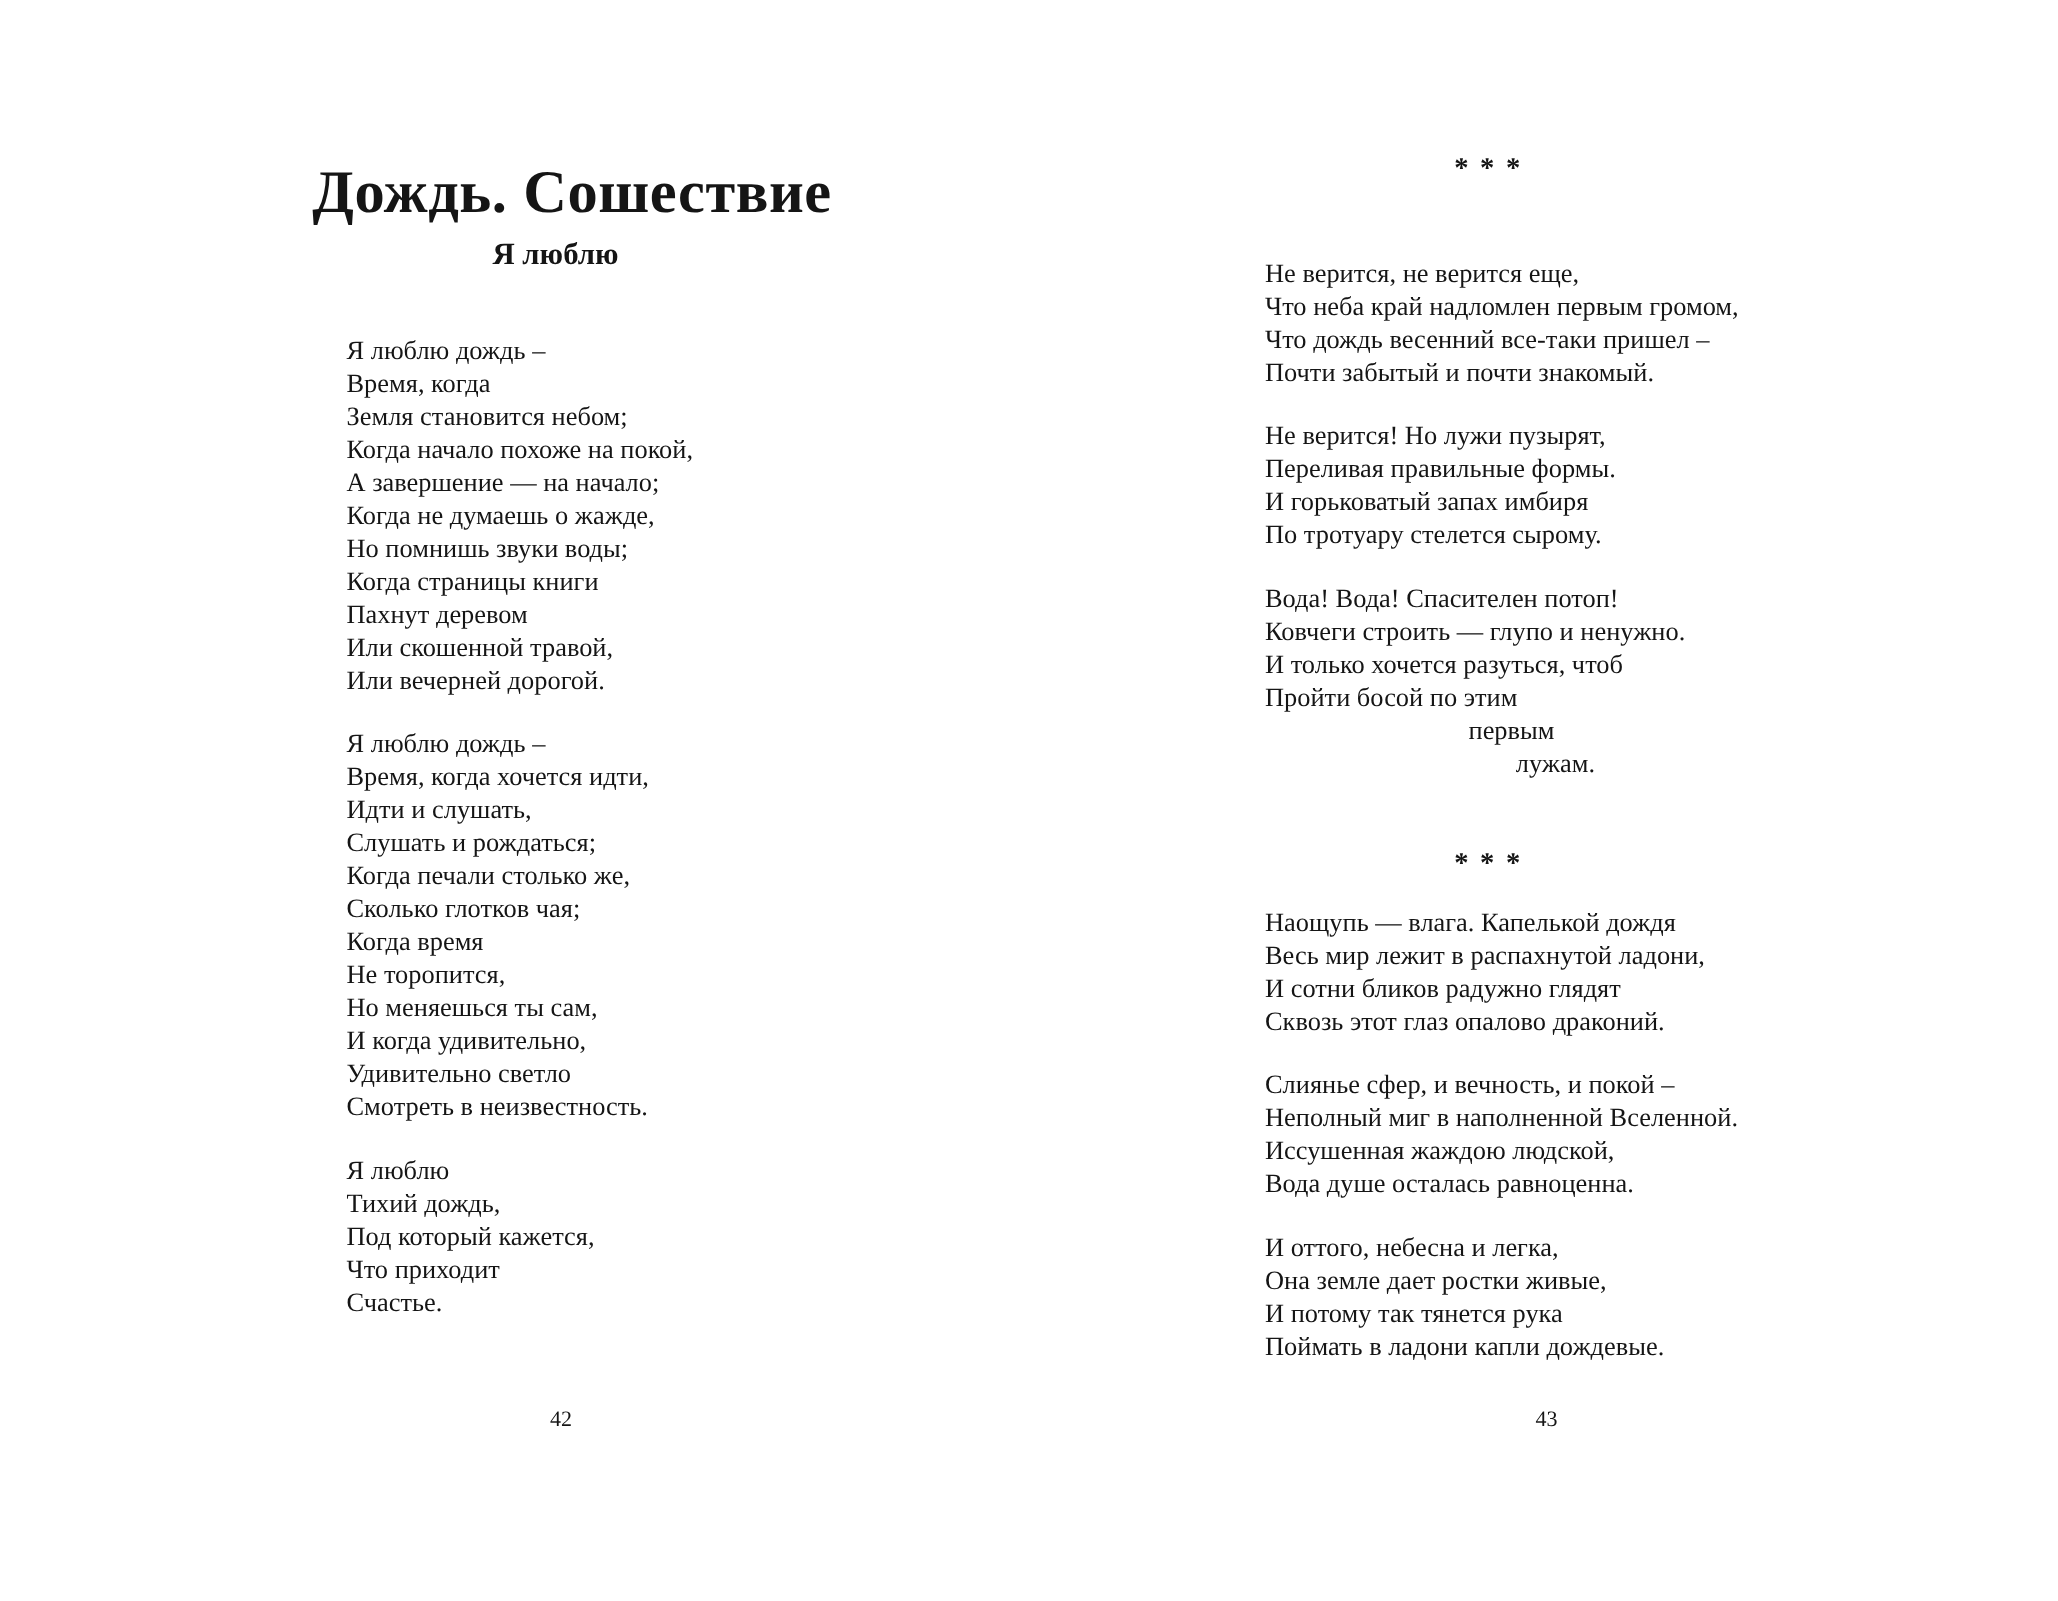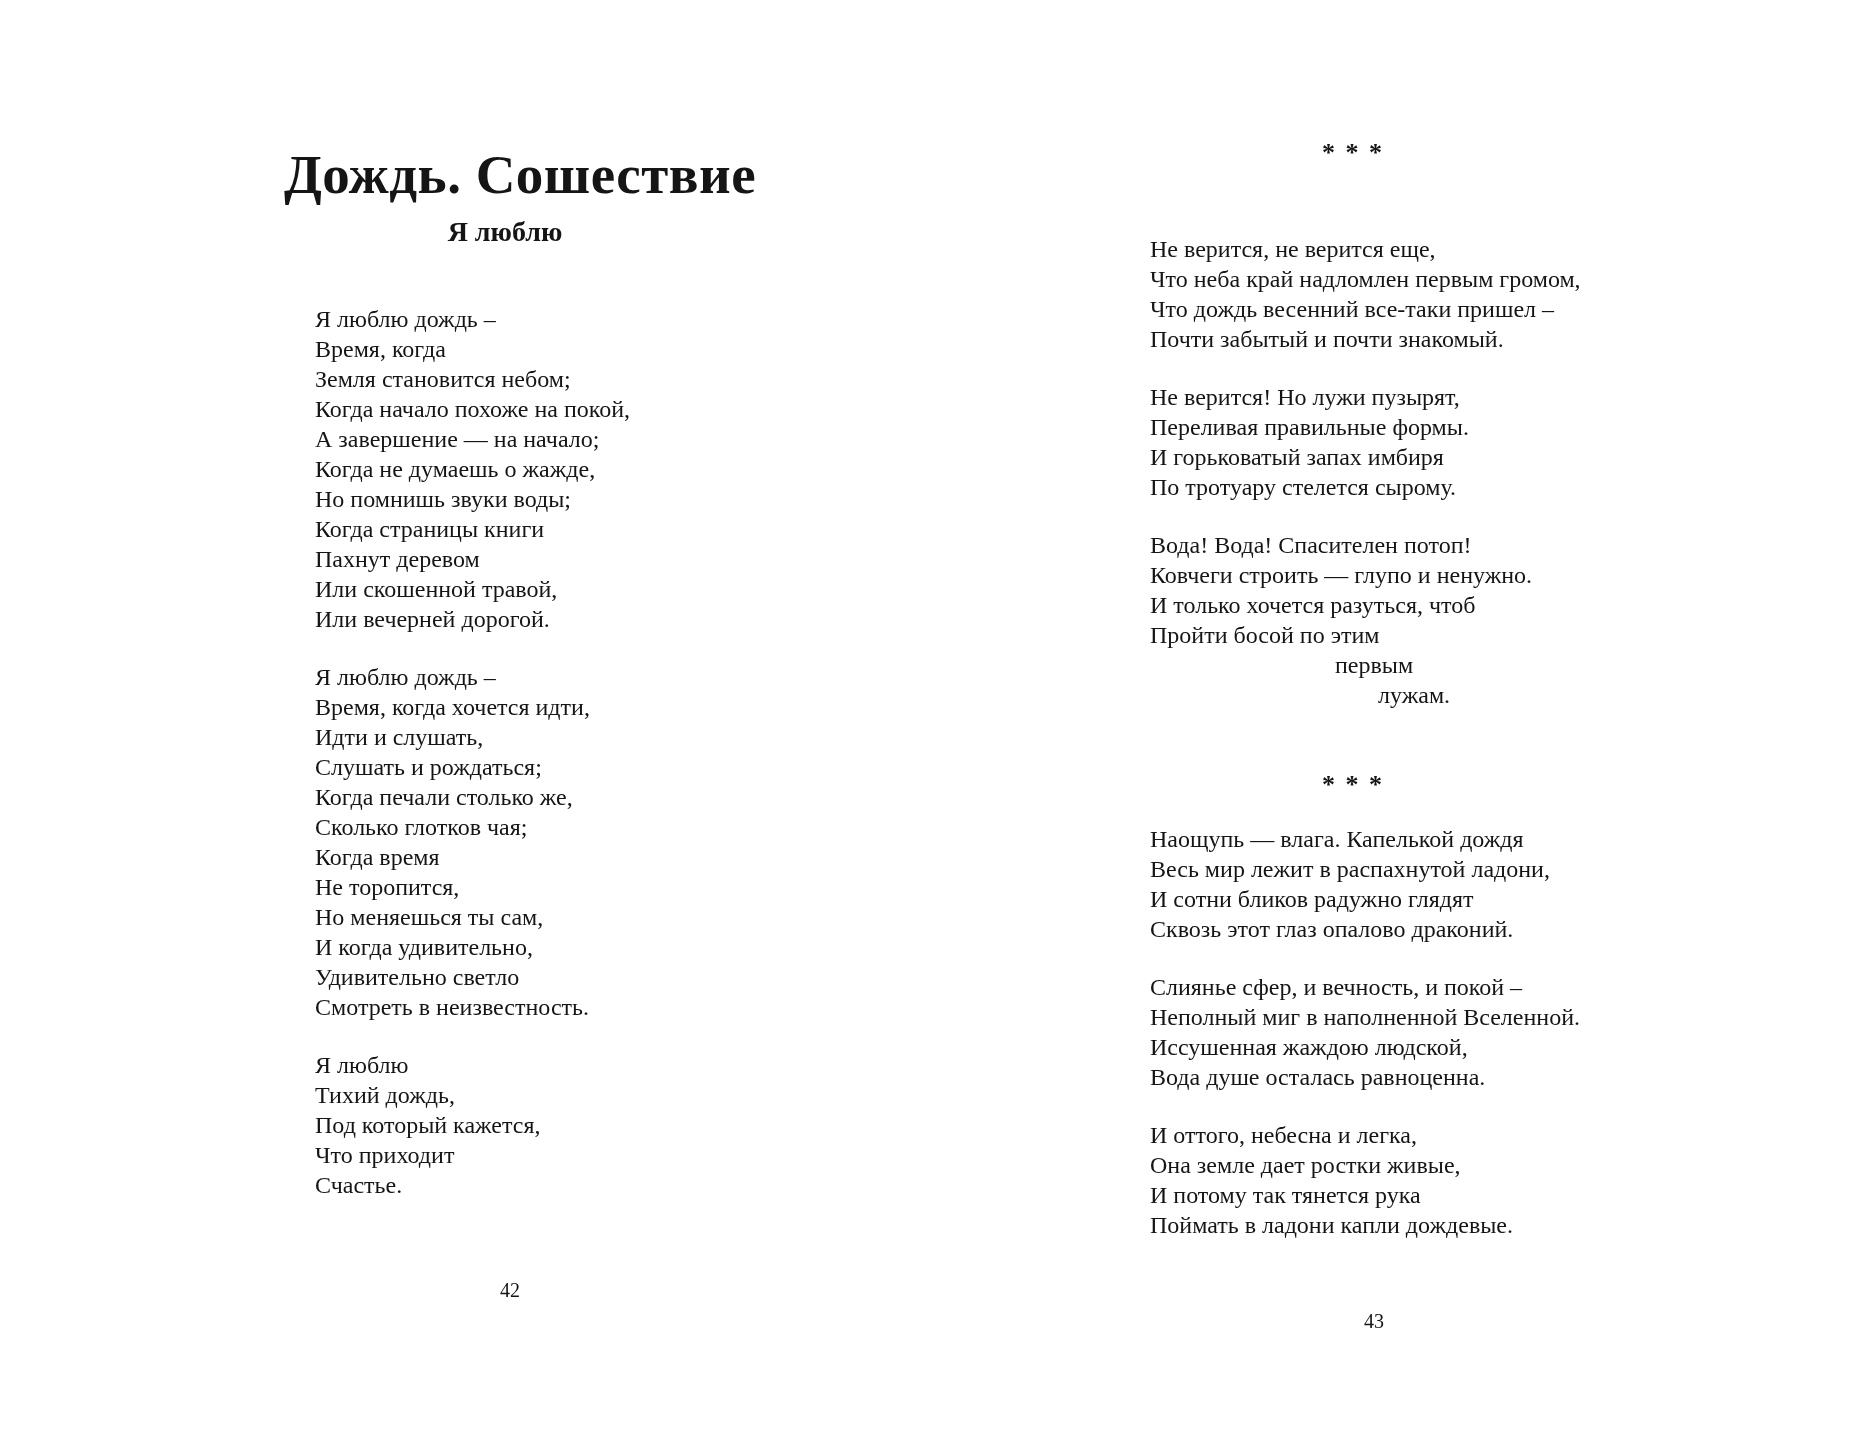--- a/index.html
+++ b/index.html
@@ -75,23 +75,22 @@
   .page-number {
     font-size: 20px;
     text-align: center;
     top: 1279px;
   }
   .page-number-left {
     left: 255px;
     width: 510px;
   }
   .page-number-right {
-    left: 1174px;
+    left: 1206px;
     width: 400px;
-    margin-top: 31px;
   }
 </style>
 </head>
 <body>
 
 <div class="book-spread">
 
   <h1 class="abs section-title">Дождь. Сошествие</h1>
 
   <h2 class="abs poem-subtitle">Я люблю</h2>

